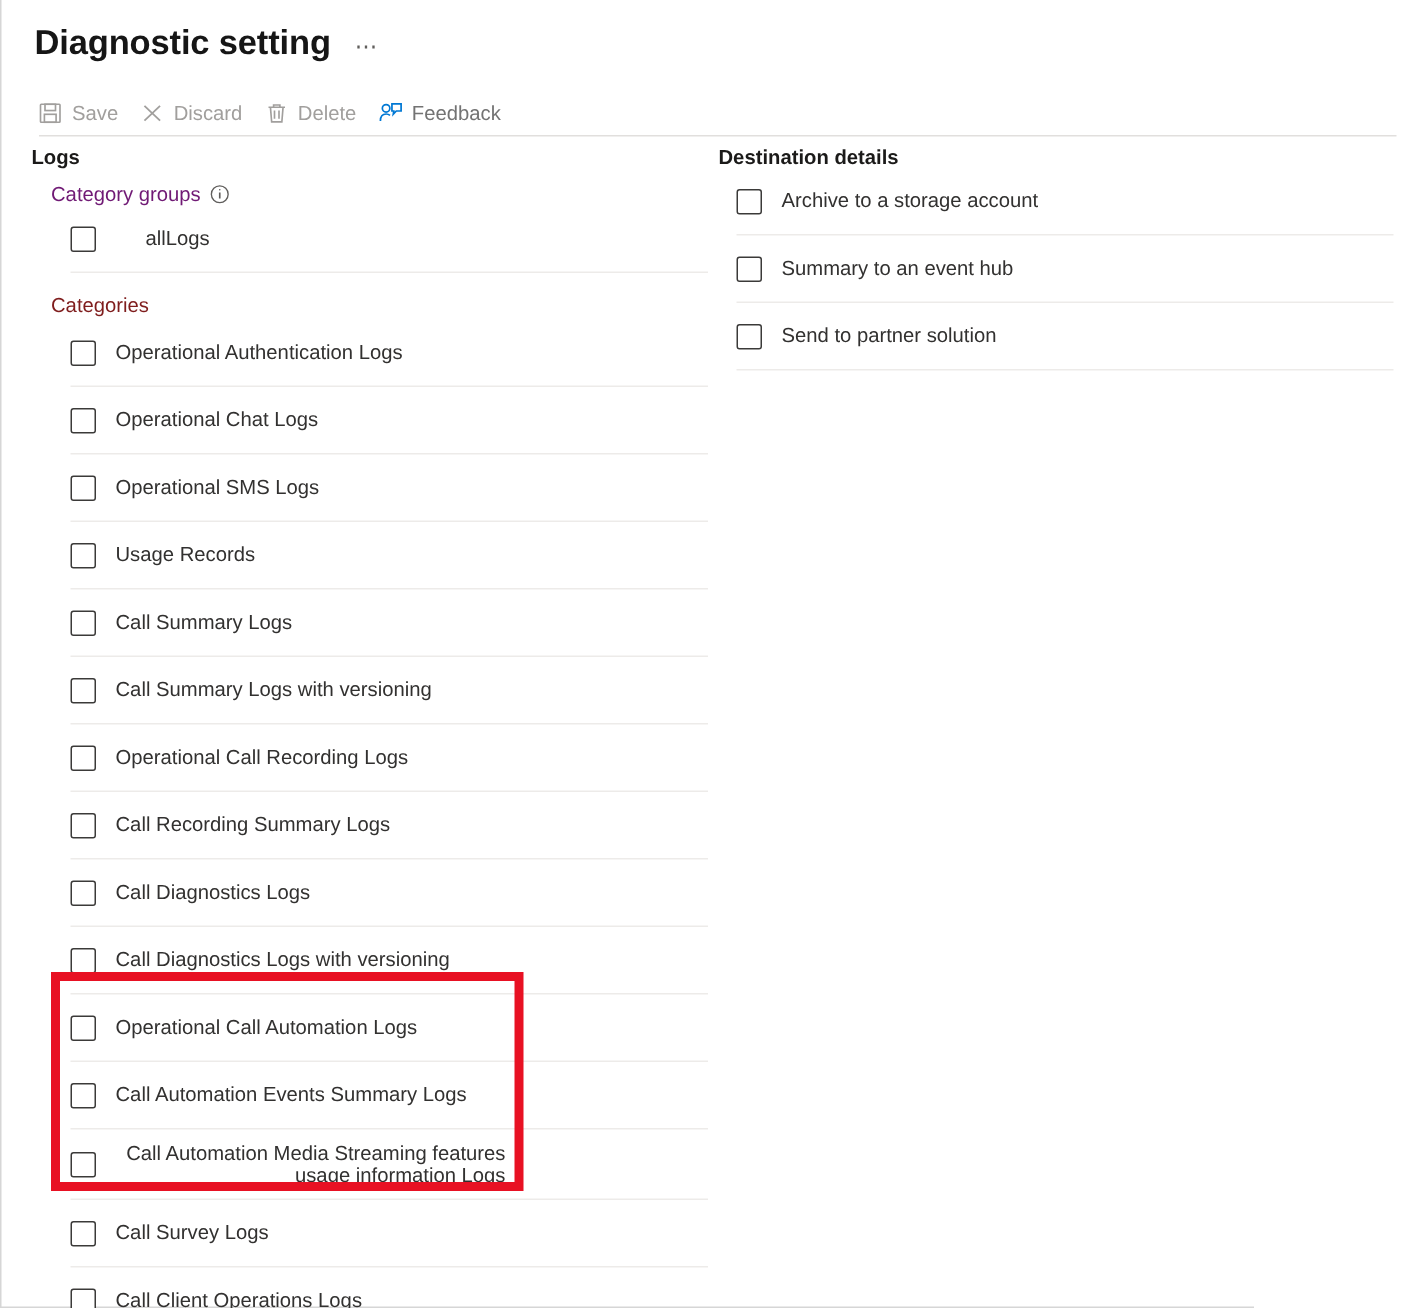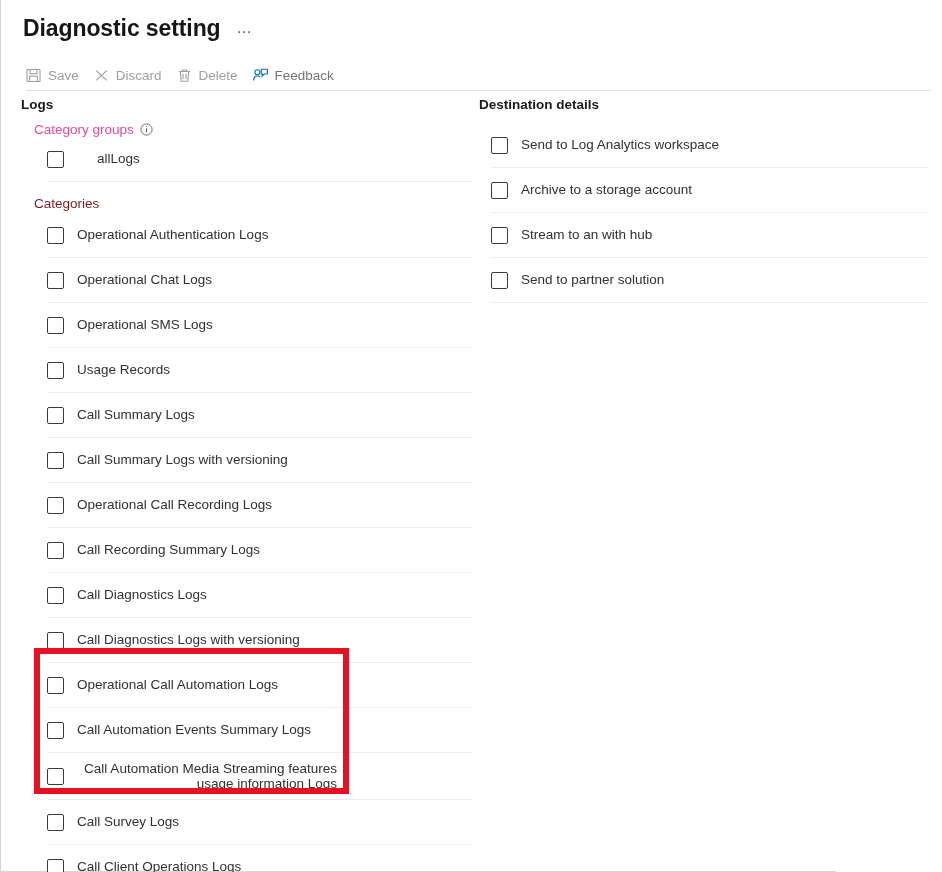--- a/index.html
+++ b/index.html
@@ -103,21 +103,21 @@
     font-size: 13.5px;
     font-weight: 600;
     color: #1b1a19;
     padding-top: 7px;
   }
   .col-logs .section-title { padding-left: 20px; }
   .col-dest .section-title { padding-left: 0px; }
 
   .sub-label {
     font-size: 13.5px;
-    color: #ec4899;
+    color: #701a75;
     padding-left: 33px;
     padding-top: 10px;
     display: flex;
     align-items: center;
   }
   .info-icon {
     display: inline-flex;
     margin-left: 6px;
     width: 13px; height: 13px;
     align-items: center;
@@ -318,31 +318,27 @@
     <div class="cb-row cat no-rule">
       <span class="cbox"></span>
       <span class="cb-label">Call Client Operations Logs</span>
     </div>
   </div>
 
   <div class="col-dest">
 
     <div class="section-title">Destination details</div>
 
-    <div class="cb-row" style="margin-top:11px;">
-      <span class="cbox"></span>
-      <span class="cb-label">Send to Log Analytics workspace</span>
-    </div>
     <div class="cb-row">
       <span class="cbox"></span>
       <span class="cb-label">Archive to a storage account</span>
     </div>
     <div class="cb-row">
       <span class="cbox"></span>
-      <span class="cb-label">Stream to an with hub</span>
+      <span class="cb-label">Summary to an event hub</span>
     </div>
     <div class="cb-row">
       <span class="cbox"></span>
       <span class="cb-label">Send to partner solution</span>
     </div>
   </div>
 
   <div class="red-box" style="border-color: rgb(232, 17, 35);"></div>
 
 </div>

